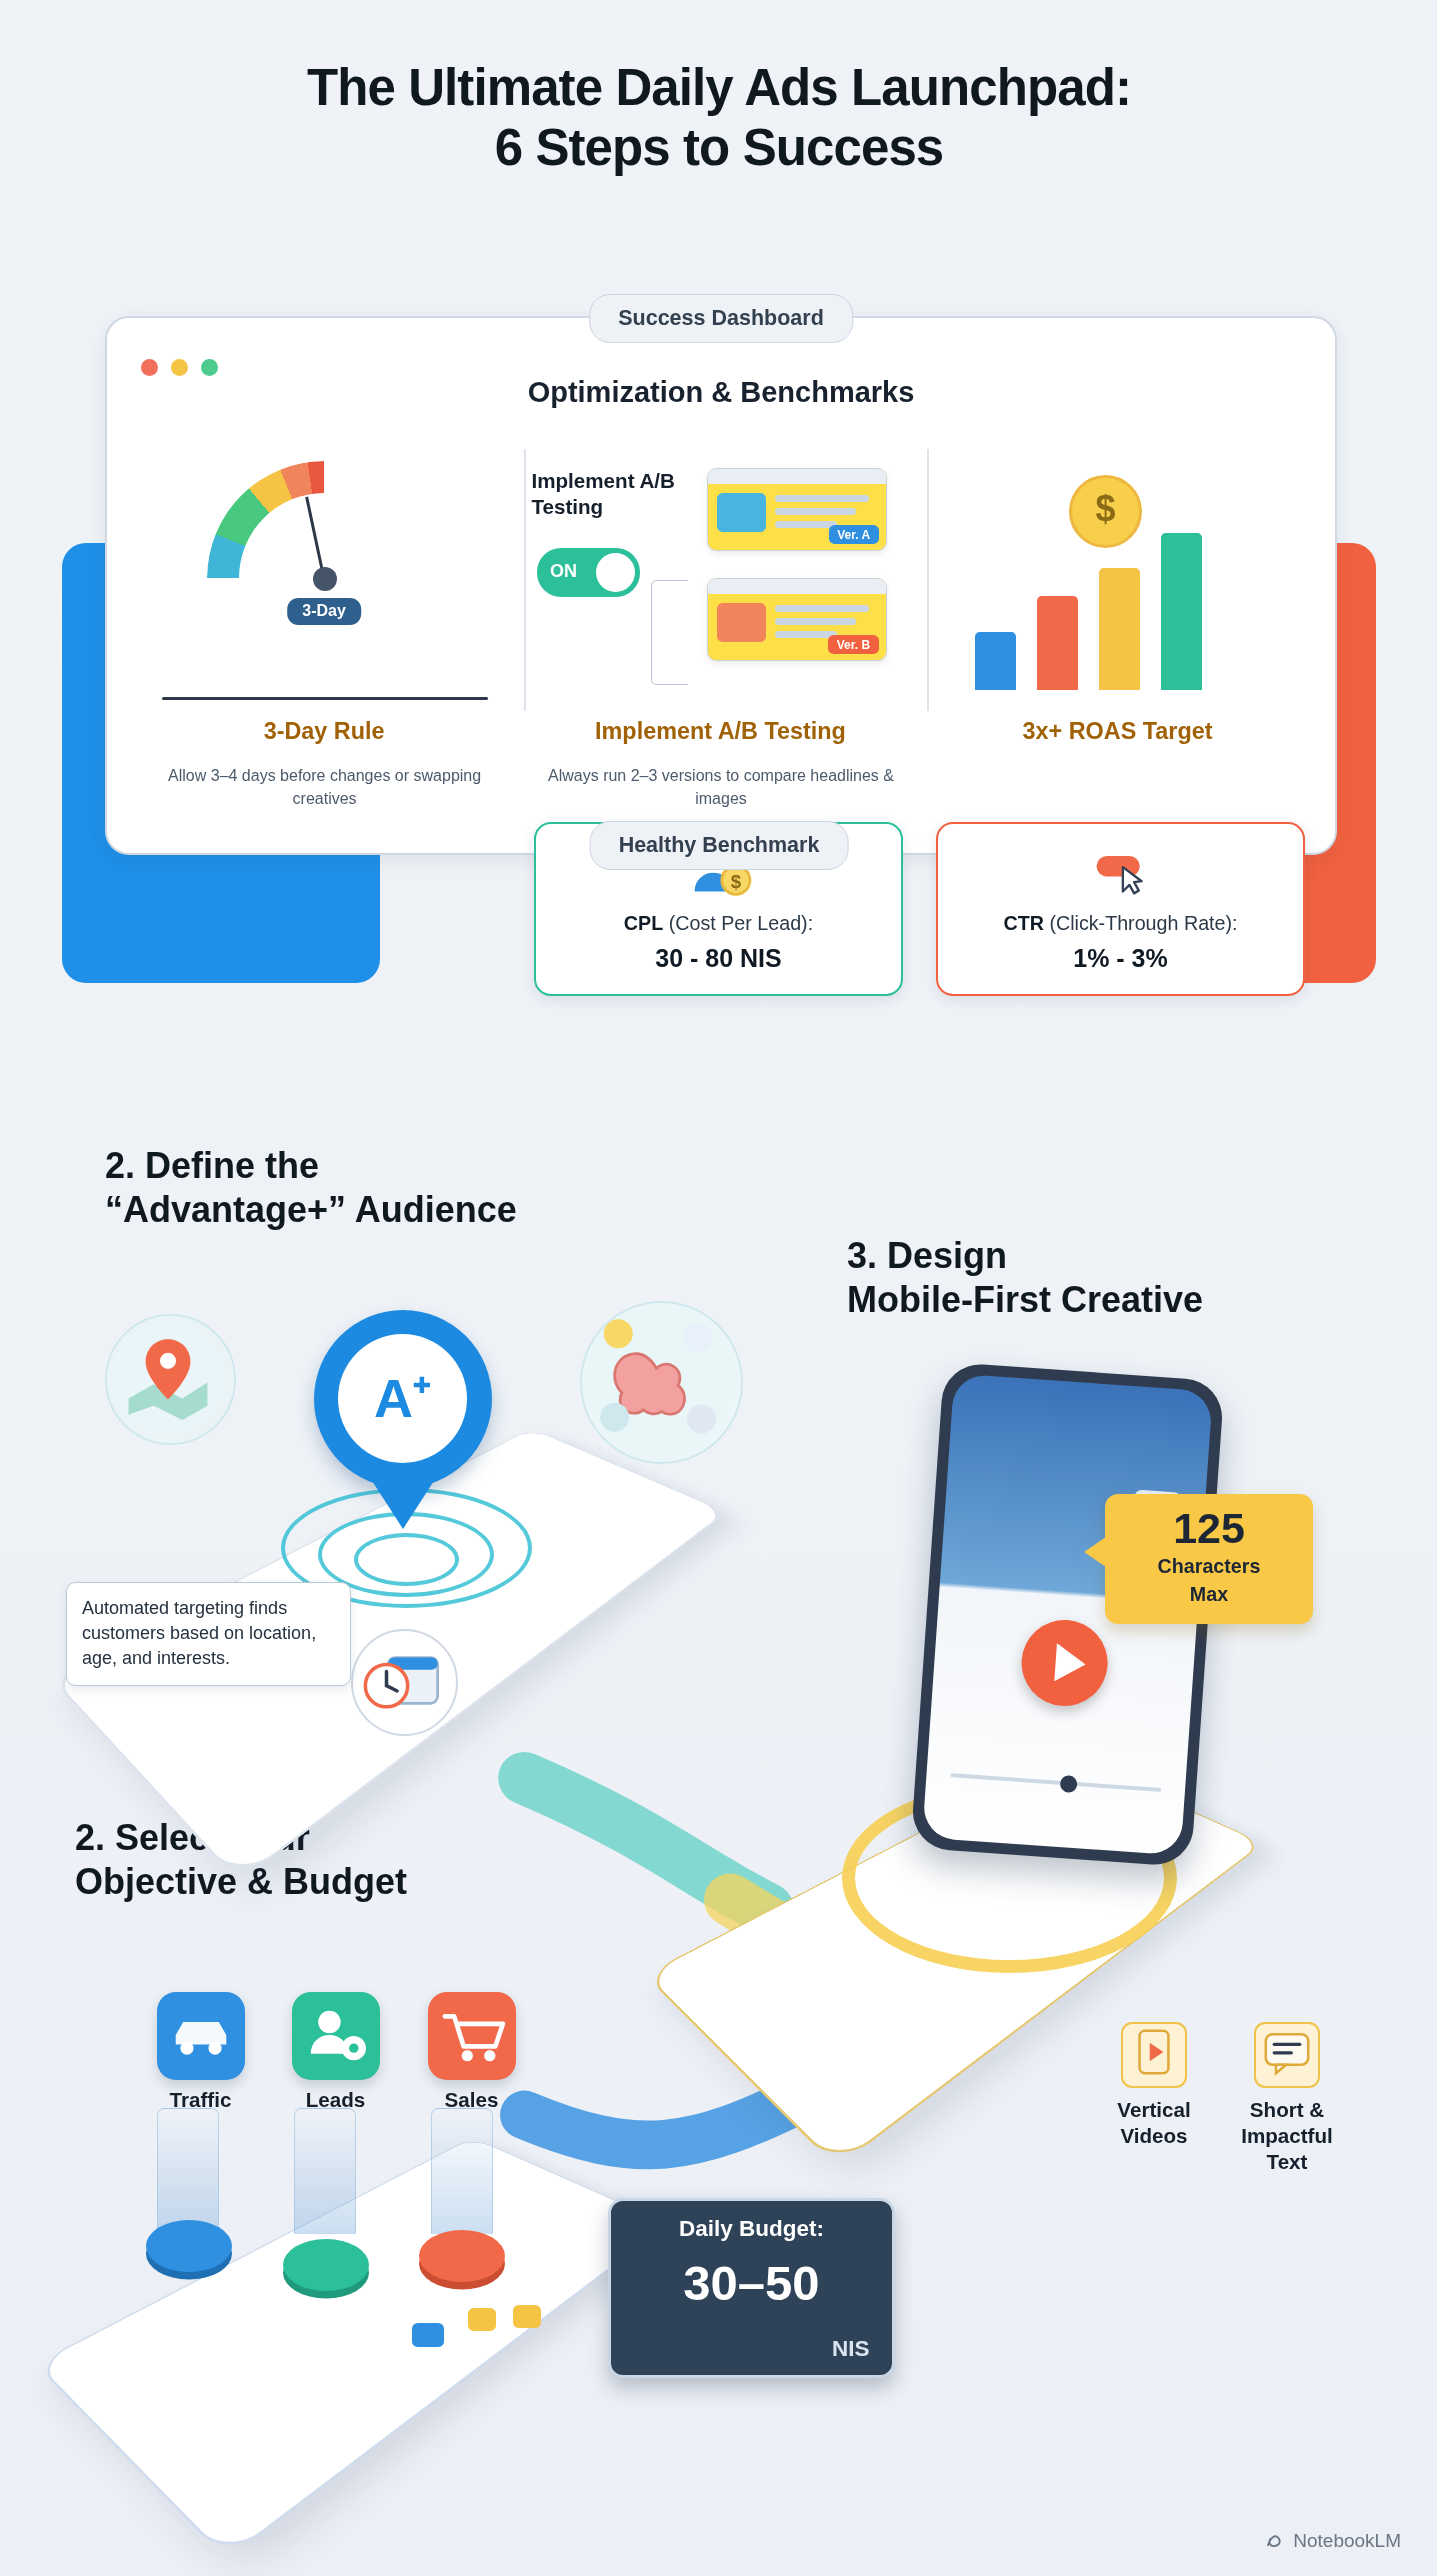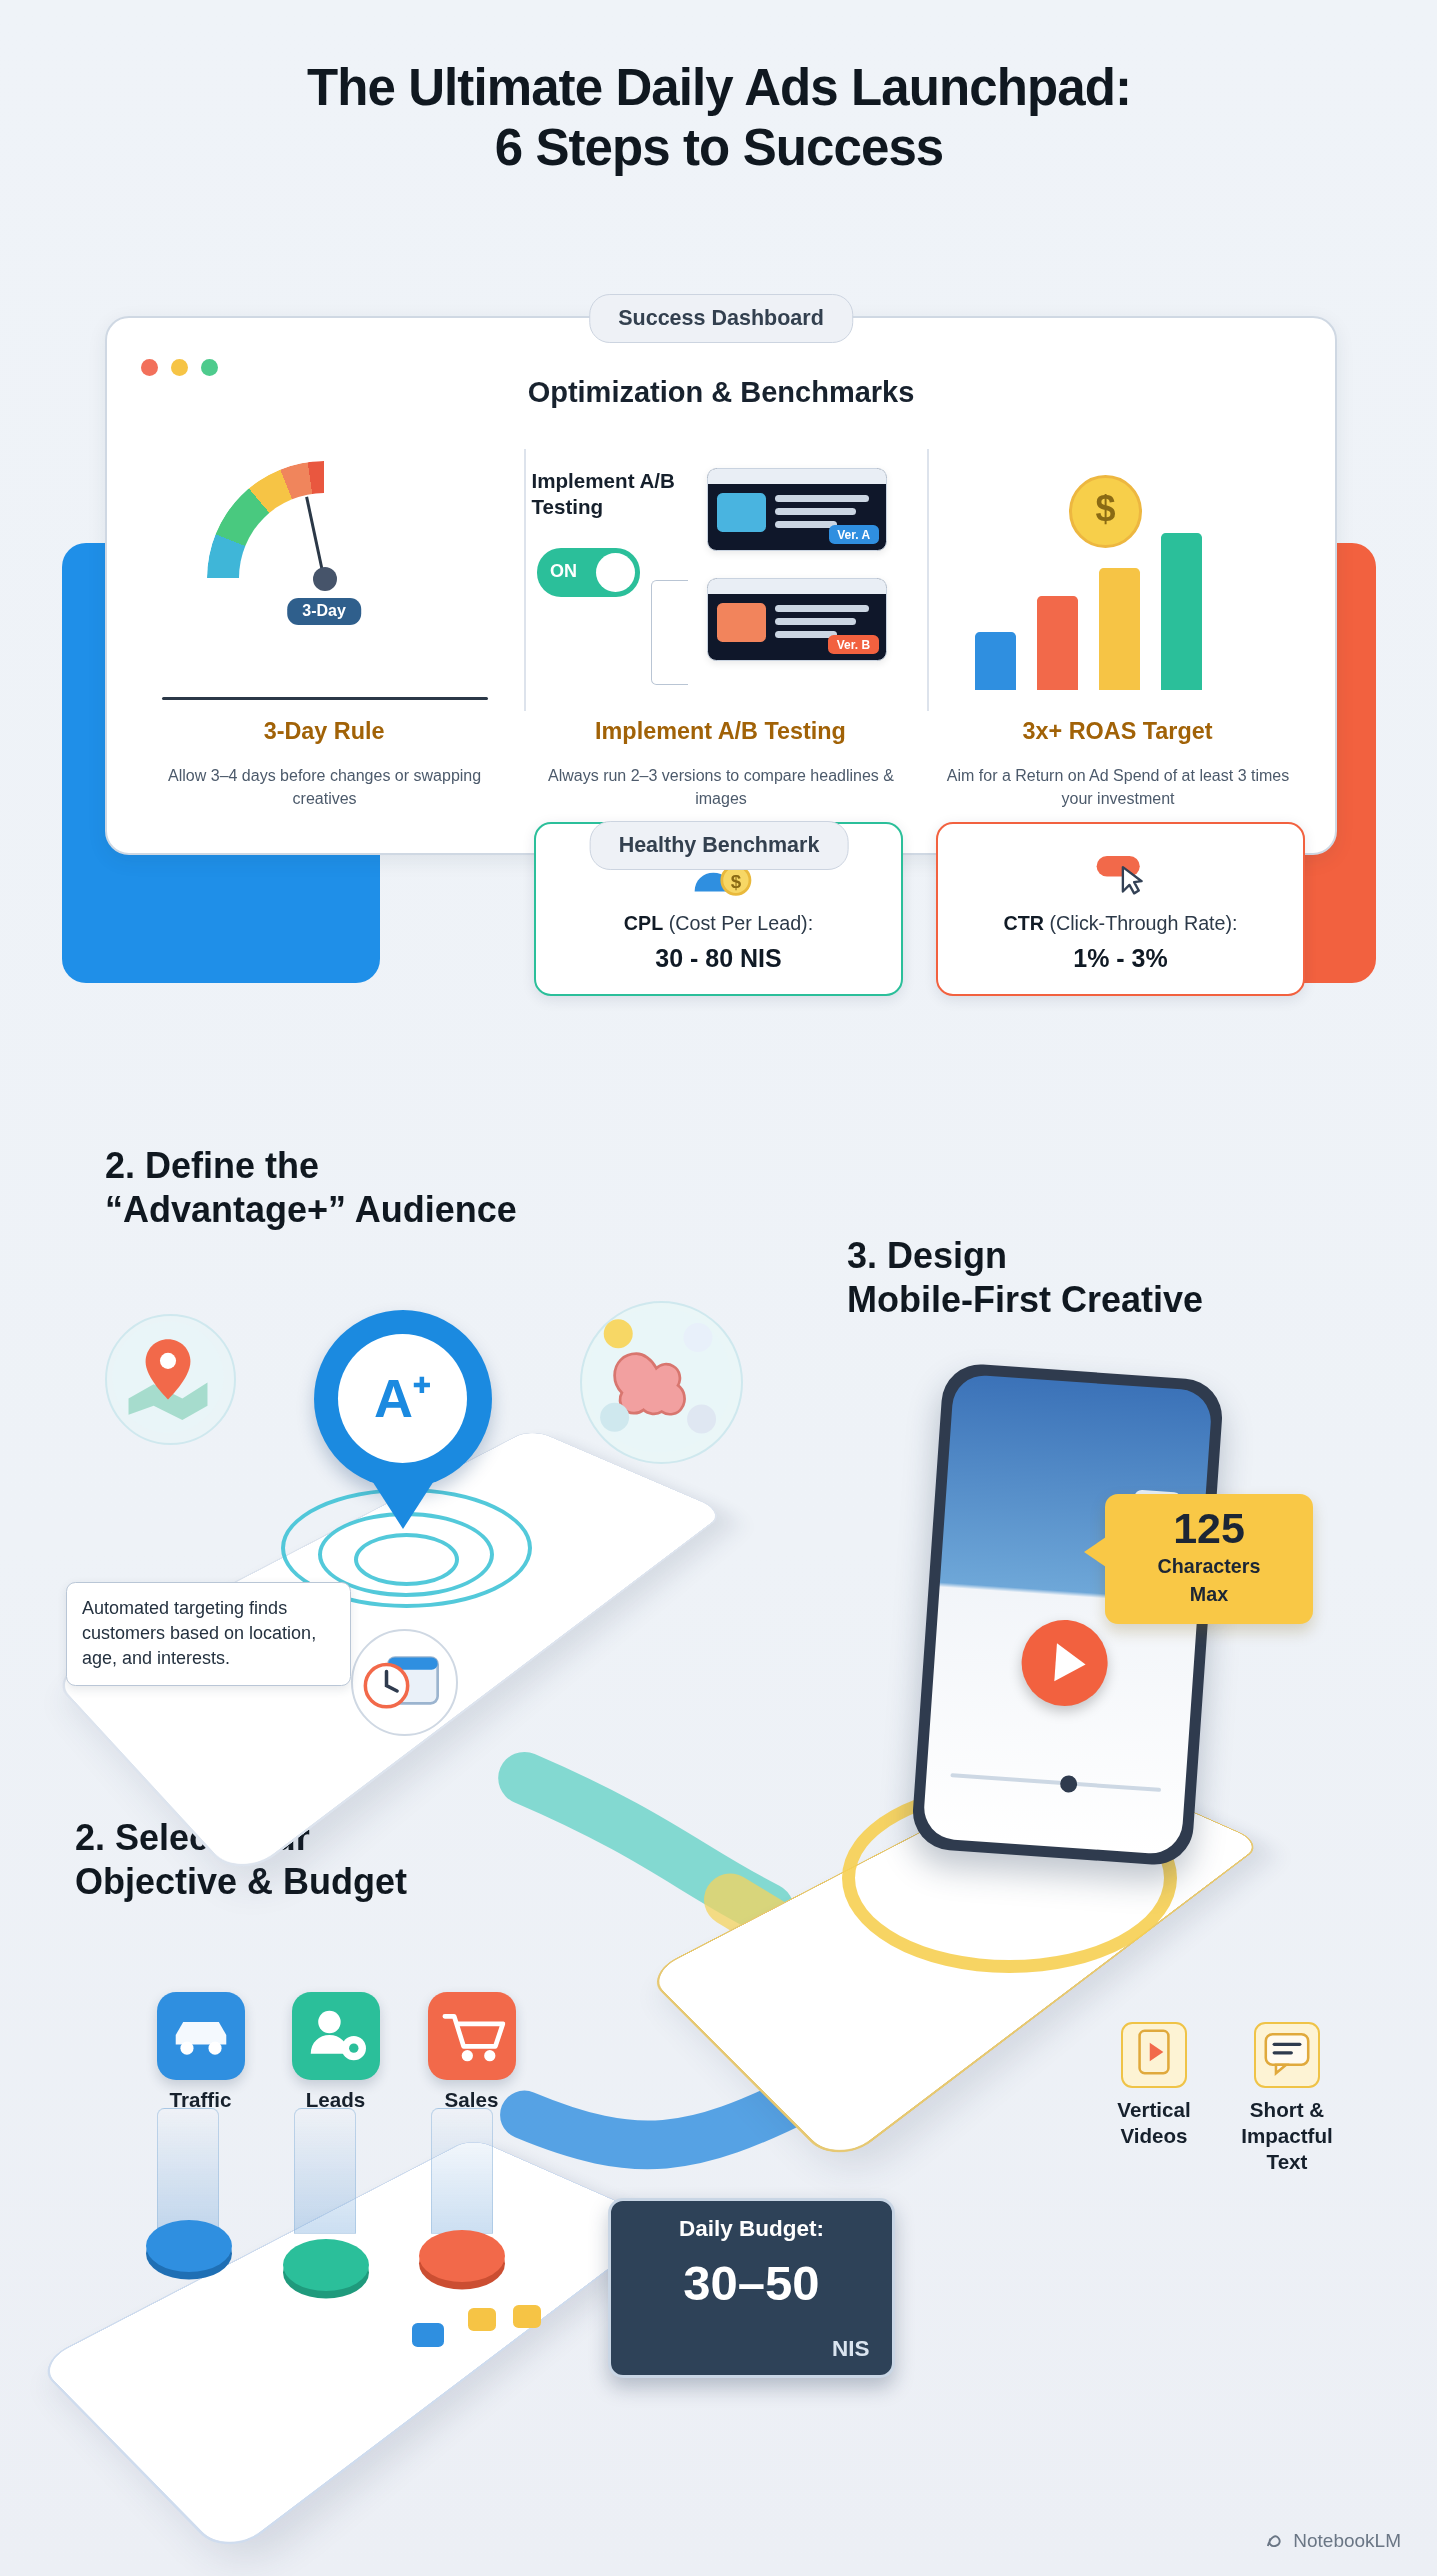--- a/index.html
+++ b/index.html
@@ -262,21 +262,21 @@
     top: 4.7px;
     width: 39px;
     height: 39px;
     background: #fff;
     border-radius: 50%;
   }
   .mini-card {
     position: absolute;
     width: 178px;
     height: 81px;
-    background: #0f172a;
+    background: #fde047;
     border: 1.9px solid #c9d3e0;
     border-radius: 9.4px;
     box-shadow: 0 2.8px 7.5px rgba(0,0,0,.08);
   }
   .mini-card .bar {
     position: absolute;
     top: 0; left: 0; right: 0;
     height: 15px;
     background: #e9eef5;
     border-radius: 7.5px 7.5px 0 0;
@@ -776,21 +776,20 @@
     <div class="col c3">
       <div class="roas-bars">
         <div class="coin">$</div>
         <div class="rbar" style="left:11.2px; height:58px; background:#2f8fe0;"></div>
         <div class="rbar" style="left:73px; height:94px; background:#f2694a;"></div>
         <div class="rbar" style="left:135px; height:122px; background:#f6c445;"></div>
         <div class="rbar" style="left:197px; height:157px; background:#2bbf9a;"></div>
       </div>
       <div class="col-rule-line" style="background:transparent;"></div>
       <div class="col-title">3x+ ROAS Target</div>
-      <div class="col-sub">Aim for a Return on Ad Spend of at least 3 times your investment</div>
     </div>
 
     <div class="pill-label" id="success-dash-pill" style="top:-24px;">Success Dashboard</div>
   </div>
 
 
   <div class="bm b2">
     <div class="bm-icon">
       <svg viewBox="0 0 80 64" width="75" height="60">
         <circle cx="34" cy="18" r="12" fill="#2f8fe0"></circle>

